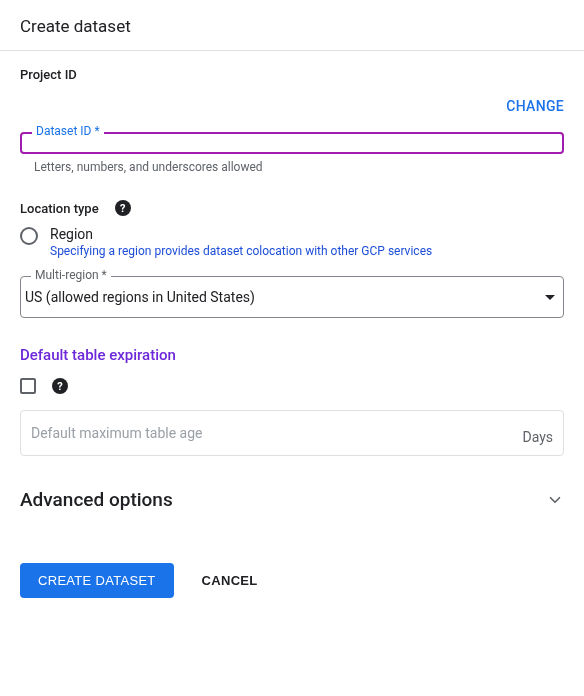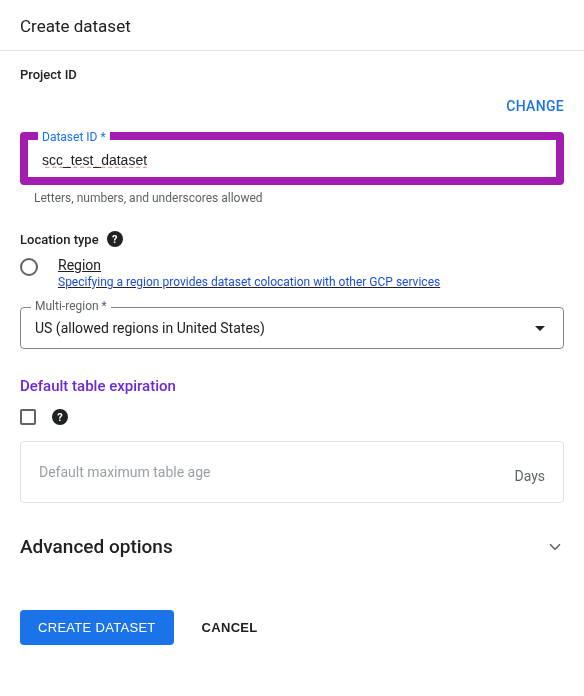--- a/index.html
+++ b/index.html
@@ -8,50 +8,50 @@
     .header { padding: 16px 20px 14px; border-bottom: 1px solid #e0e0e0; }
     .header-title { font-size: 17px; font-weight: 400; color: #202124; }
     
     .content { padding: 16px 20px 20px; }
     
     .section-label { font-size: 13px; font-weight: 500; color: #202124; margin-bottom: 8px; }
     
     .change-row { display: flex; justify-content: flex-end; padding: 8px 0 18px; }
     .change-link { color: #1a73e8; font-size: 14px; font-weight: 500; letter-spacing: 0.3px; cursor: pointer; text-decoration: none; }
     
-    .field-outline { position: relative; border: 8px solid #a21caf; border-radius: 4px; padding: 10px 14px 8px; }
+    .field-outline { position: relative; border: 2px solid #a21caf; border-radius: 4px; padding: 10px 14px 8px; }
     .field-legend { position: absolute; top: -10px; left: 10px; background: #fff; padding: 0 4px; font-size: 12px; color: #1a73e8; }
     .field-input { width: 100%; border: none; outline: none; font-size: 14px; color: #202124; background: transparent; text-decoration: underline wavy rgba(234,67,53,0.6); text-decoration-skip-ink: none; }
     .field-helper { font-size: 12px; color: #5f6368; margin-top: 6px; margin-left: 14px; }
     
-    .location-header { display: flex; align-items: center; gap: 8px; margin-top: 26px; margin-bottom: 10px; }
+    .location-header { display: flex; align-items: center; gap: 16px; margin-top: 26px; margin-bottom: 10px; }
     .location-header .section-label { margin: 0; }
     .help-icon { width: 16px; height: 16px; border-radius: 50%; background: #202124; color: #fff; display: inline-flex; align-items: center; justify-content: center; font-size: 11px; font-weight: 700; }
     
     .radio-group { display: flex; flex-direction: column; gap: 14px; }
-    .radio-item { display: flex; gap: 20px; align-items: flex-start; cursor: pointer; text-decoration: underline; }
+    .radio-item { display: flex; gap: 12px; align-items: flex-start; cursor: pointer; }
     .radio-circle { width: 18px; height: 18px; border: 2px solid #5f6368; border-radius: 50%; display: flex; align-items: center; justify-content: center; flex-shrink: 0; margin-top: 1px; }
     .radio-circle.selected { border-color: #1a73e8; }
     .radio-dot { width: 8px; height: 8px; background: #1a73e8; border-radius: 50%; }
     .radio-text { flex: 1; }
     .radio-label { font-size: 14px; color: #202124; }
     .radio-desc { font-size: 12px; color: #1d4ed8; margin-top: 2px; }
     
-    .select-outline { position: relative; border: 1px solid #80868b; border-radius: 4px; padding: 12px 14px; margin-top: 18px; display: flex; justify-content: space-between; align-items: center; cursor: pointer; }
+    .select-outline { position: relative; border: 1px solid #80868b; border-radius: 4px; padding: 12px 4px; margin-top: 18px; display: flex; justify-content: space-between; align-items: center; cursor: pointer; }
     .select-legend { position: absolute; top: -9px; left: 10px; background: #fff; padding: 0 4px; font-size: 12px; color: #5f6368; }
     .select-value { font-size: 14px; color: #202124; }
     .caret-down { width: 0; height: 0; border-left: 5px solid transparent; border-right: 5px solid transparent; border-top: 5px solid #202124; margin-right: 4px; }
     
     .expiration-header { font-size: 15px; font-weight: 500; color: #6d28d9; margin-top: 28px; margin-bottom: 14px; }
     
     .checkbox-row { display: flex; align-items: center; gap: 12px; cursor: pointer; }
     .checkbox-box { width: 16px; height: 16px; border: 2px solid #5f6368; border-radius: 2px; }
     .checkbox-label { font-size: 14px; color: #202124; }
     
-    .disabled-field { border: 1px solid #e0e0e0; border-radius: 4px; padding: 18px; margin-top: 16px; display: flex; justify-content: space-between; align-items: center; background: #fff; }
+    .disabled-field { border: 1px solid #e0e0e0; border-radius: 4px; padding: 10px; margin-top: 16px; display: flex; justify-content: space-between; align-items: center; background: #fff; }
     .disabled-placeholder { font-size: 14px; color: #9aa0a6; }
     .disabled-suffix { font-size: 14px; color: #5f6368; margin-top: 8px; }
     
     .advanced-row { display: flex; justify-content: space-between; align-items: center; margin-top: 28px; cursor: pointer; padding: 4px 0; }
     .advanced-title { font-size: 19px; font-weight: 500; color: #202124; }
     
     .actions { display: flex; gap: 28px; align-items: center; margin-top: 48px; }
     .btn-primary { background: #1a73e8; color: #fff; border: none; border-radius: 4px; padding: 10px 18px; font-size: 13px; font-weight: 500; letter-spacing: 0.3px; cursor: pointer; }
     .btn-text { background: none; border: none; color: #202124; font-size: 13px; font-weight: 700; letter-spacing: 0.3px; cursor: pointer; }
     
@@ -66,21 +66,20 @@
 
 <div class="content">
 
   <div class="section-label">Project ID</div>
   <div class="change-row">
     <a class="change-link">CHANGE</a>
   </div>
 
   <div class="field-outline">
     <span class="field-legend">Dataset ID *</span>
-    <input class="field-input" type="text" value="scc_test_dataset" style="">
   </div>
   <div class="field-helper">Letters, numbers, and underscores allowed</div>
 
   <div class="location-header">
     <div class="section-label">Location type</div>
     <span class="help-icon">?</span>
   </div>
 
   <div class="radio-group">
     <div class="radio-item">

